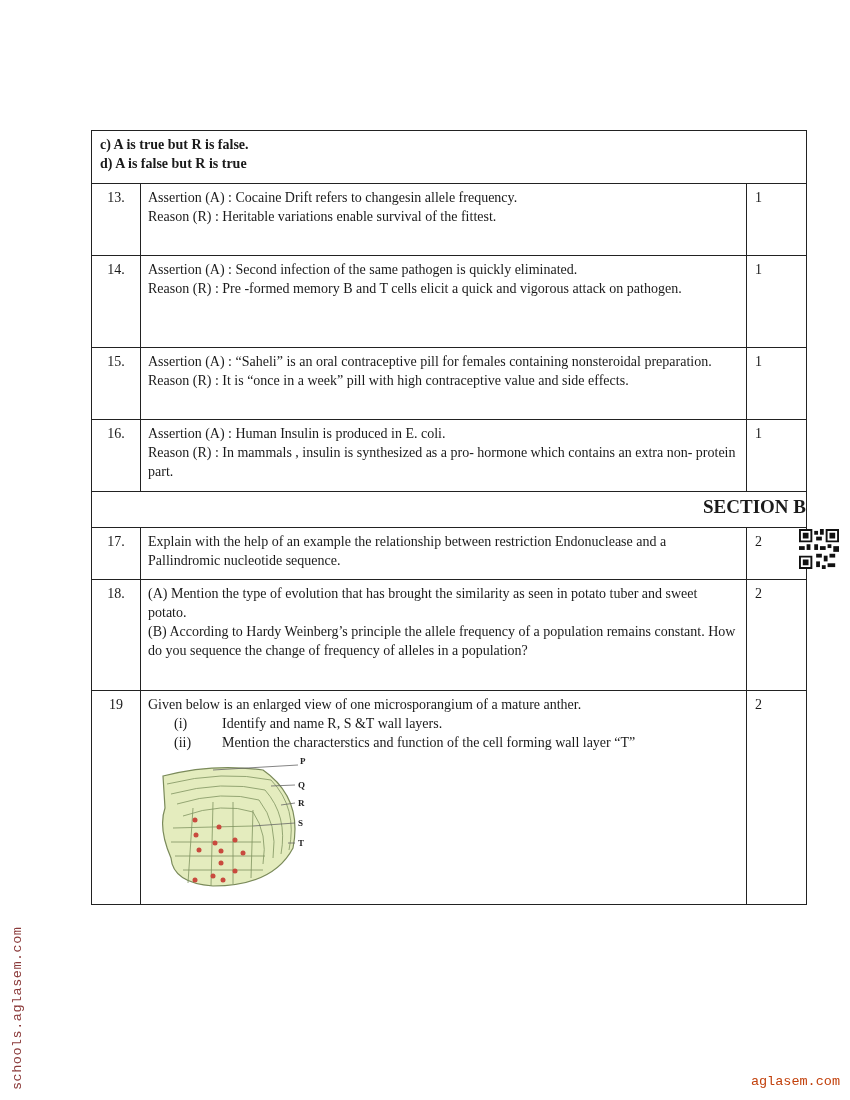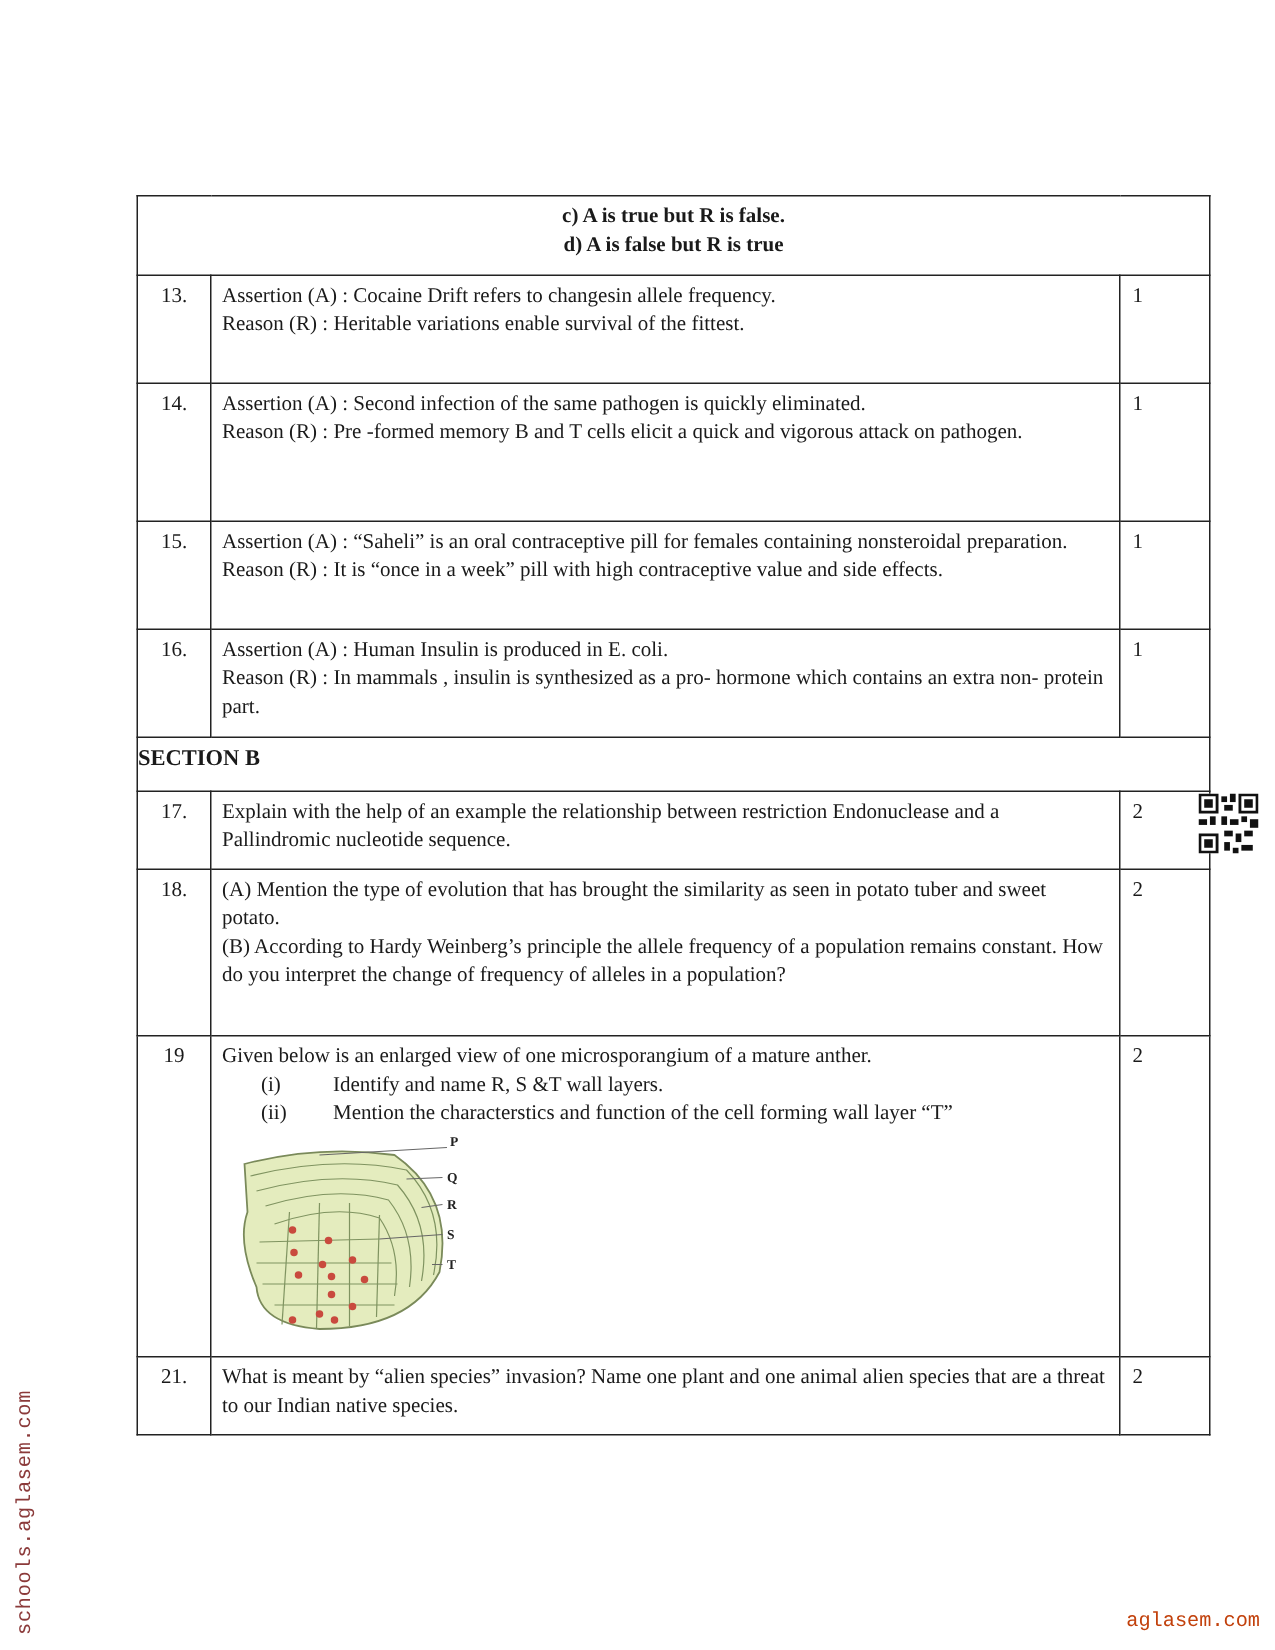--- a/index.html
+++ b/index.html
@@ -3,22 +3,22 @@
 <meta charset="utf-8">
 <style>
   html, body { margin:0; padding:0; background:#ffffff; }
   body { width:850px; height:1100px; position:relative; overflow:hidden;
          font-family:"Liberation Serif", "DejaVu Serif", serif; color:#1a1a1a; }
   .q-table { position:absolute; left:91px; top:130px; width:716px;
              border-collapse:collapse; font-size:14px; line-height:19px; }
   .q-table td { border:1.5px solid #222; vertical-align:top; padding:4px 7px; }
   .q-table td.num { width:34px;text-align:center; }
   .q-table td.marks { width:44px; padding-left:8px; }
-  .header-cell { font-weight:bold; padding:4px 8px 10px 8px !important;text-align:center; }
-  .section-cell { text-align:left; font-weight:bold; font-size:15px; padding:5px 0 11px 0 !important; }
+  .header-cell { font-weight:bold; padding:4px 8px 10px 8px !important; }
+  .section-cell { text-align:right; font-weight:bold; font-size:19px; padding:5px 0 11px 0 !important; }
   .line { display:block; }
   .indent-item { display:flex; padding-left:26px; }
   .indent-item .lbl { width:48px; }
   .sub-a { display:block; padding-left:25px; }
   .sub-a .lbl { display:inline-block; width:34px; }
   .sub-b .lbl { display:inline-block; width:30px; }
   .diagram { display:block; margin:6px 0 6px 5px; width:170px; height:135px; }
   .watermark-side { position:absolute; left:10px; top:1090px; transform-origin:left top;
              transform:rotate(-90deg); font-family:"Liberation Mono","DejaVu Sans Mono",monospace;
              font-size:13.5px; color:#8b3a3a; letter-spacing:0.5px; white-space:nowrap; }
@@ -81,21 +81,21 @@
   <tr style="height:52px">
     <td class="num">17.</td>
     <td>Explain with the help of an example the relationship between restriction Endonuclease and a Pallindromic nucleotide sequence.</td>
     <td class="marks">2</td>
   </tr>
 
   <tr style="height:111px">
     <td class="num">18.</td>
     <td>
       <span class="line">(A) Mention the type of evolution that has brought the similarity as seen in potato tuber and sweet potato.</span>
-      <span class="line">(B) According to Hardy Weinberg’s principle the allele frequency of a population remains constant. How do you interpret the change of frequency of alleles in a population?</span>
+      <span class="line">(B) According to Hardy Weinberg’s principle the allele frequency of a population remains constant. How do you sequence the change of frequency of alleles in a population?</span>
     </td>
     <td class="marks">2</td>
   </tr>
 
   <tr style="height:214px">
     <td class="num">19</td>
     <td>
       <span class="line">Given below is an enlarged view of one microsporangium of a mature anther.</span>
       <div class="indent-item">
         <span class="lbl">(i)</span>
@@ -149,25 +149,20 @@
           <text x="145" y="48">R</text>
           <text x="145" y="68">S</text>
           <text x="145" y="88">T</text>
         </g>
       </svg>
     </td>
     <td class="marks">2</td>
   </tr>
 
 
-  <tr style="height:52px">
-    <td class="num">21.</td>
-    <td>What is meant by “alien species” invasion? Name one plant and one animal alien species that are a threat to our Indian native species.</td>
-    <td class="marks">2</td>
-  </tr>
 </tbody>
   </table>
 
 <svg class="qr" viewBox="0 0 21 21">
   <rect x="0" y="0" width="21" height="21" fill="#fff"></rect>
   <g fill="#111">
     <path d="M0 0h7v7H0z M1 1v5h5V1z M2 2h3v3H2z" fill-rule="evenodd"></path>
     <path d="M14 0h7v7h-7z M15 1v5h5V1z M16 2h3v3h-3z" fill-rule="evenodd"></path>
     <path d="M0 14h7v7H0z M1 15v5h5v-5z M2 16h3v3H2z" fill-rule="evenodd"></path>
     <rect x="8" y="1" width="2" height="2"></rect>

